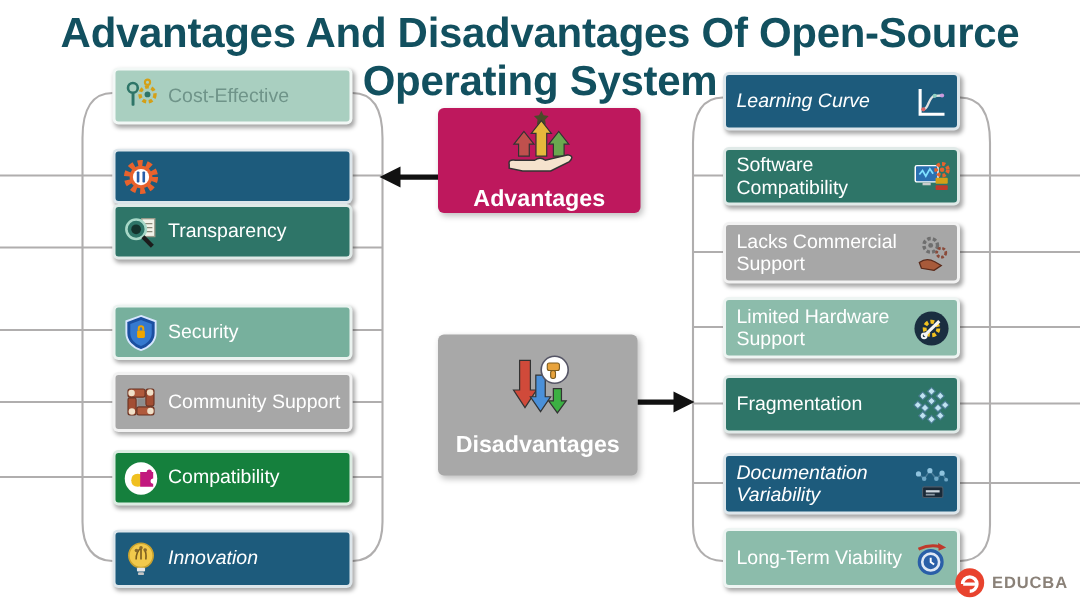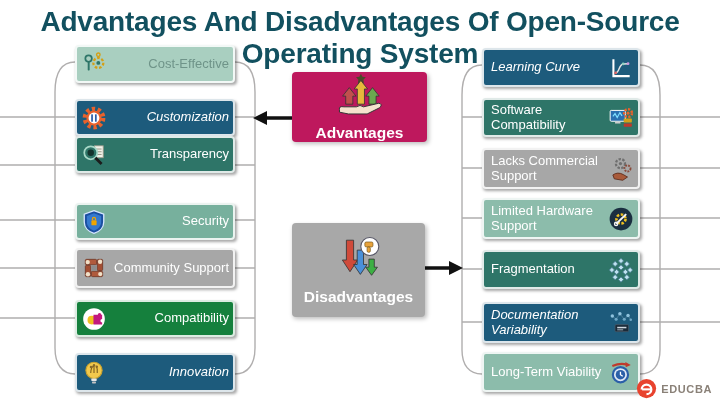--- a/index.html
+++ b/index.html
@@ -3,21 +3,21 @@
 <meta charset="utf-8">
 <style>
   html,body{margin:0;padding:0;background:#fff;}
   #canvas{position:relative;width:720px;height:404px;background:#fff;overflow:hidden;
           font-family:"Liberation Sans",sans-serif;}
   #title{position:absolute;top:6px;left:0;width:720px;text-align:center;
          font-size:28px;font-weight:bold;color:#12505f;letter-spacing:-0.2px;}
   #connectors{position:absolute;top:0;left:0;z-index:0;}
   .item{position:absolute;display:flex;align-items:center;gap:5px;box-sizing:border-box;
         border:2px solid rgba(255,255,255,0.85);border-radius:4px;
-        box-shadow:1.5px 2px 3px rgba(0,0,0,0.35);padding:2px 4px;z-index:2;justify-content:space-between;}
+        box-shadow:1.5px 2px 3px rgba(0,0,0,0.35);padding:2px 4px;z-index:2;}
   .item .label{color:#fff;font-size:13px;line-height:1.12;}
   .left-col{left:75px;width:160px;}
   .right-col{left:482px;width:158px;}
   .right-col .label{flex:1 1 auto;padding-left:3px;}
   .icon{width:26px;height:26px;flex:0 0 auto;display:flex;align-items:center;justify-content:center;}
   .icon svg{width:100%;height:100%;display:block;}
   
   .bg-pale-sage{background:#a9cfc0;}  .bg-pale-sage .label{color:#6f9489;}
   .bg-petrol{background:#1d5b7c;font-style:italic;}
   .bg-teal{background:#2e7568;}
@@ -82,21 +82,20 @@
   <div class="item left-col bg-petrol" style="top:99px;height:37px">
     <span class="icon">
       <svg viewBox="0 0 24 24">
         <circle cx="12" cy="12" r="8.5" fill="none" stroke="#e8622c" stroke-width="4" stroke-dasharray="3 2.4"></circle>
         <circle cx="12" cy="12" r="7" fill="#e8622c"></circle>
         <circle cx="12" cy="12" r="5" fill="#ffffff"></circle>
         <rect x="9.4" y="8.6" width="1.6" height="6.8" rx="0.5" fill="#2a5fa8"></rect>
         <rect x="12.9" y="8.6" width="1.6" height="6.8" rx="0.5" fill="#2a5fa8"></rect>
       </svg>
     </span>
-    <span class="label">Customization</span>
   </div>
 
   <div class="item left-col bg-teal" style="top:136px;height:37px">
     <span class="icon">
       <svg viewBox="0 0 24 24">
         <rect x="12.5" y="3.5" width="8" height="11" fill="#f2f2e9" stroke="#9a9a8a" stroke-width="0.8"></rect>
         <path d="M14 6.5 H19 M14 9 H19 M14 11.5 H19" stroke="#8a8a7a" stroke-width="0.8"></path>
         <circle cx="9" cy="10" r="6" fill="#2e7568" stroke="#a8d8c8" stroke-width="1.6"></circle>
         <circle cx="9" cy="10" r="3" fill="#14332d"></circle>
         <line x1="13.2" y1="14.6" x2="19" y2="20.4" stroke="#1c1c1c" stroke-width="2.6"></line>

